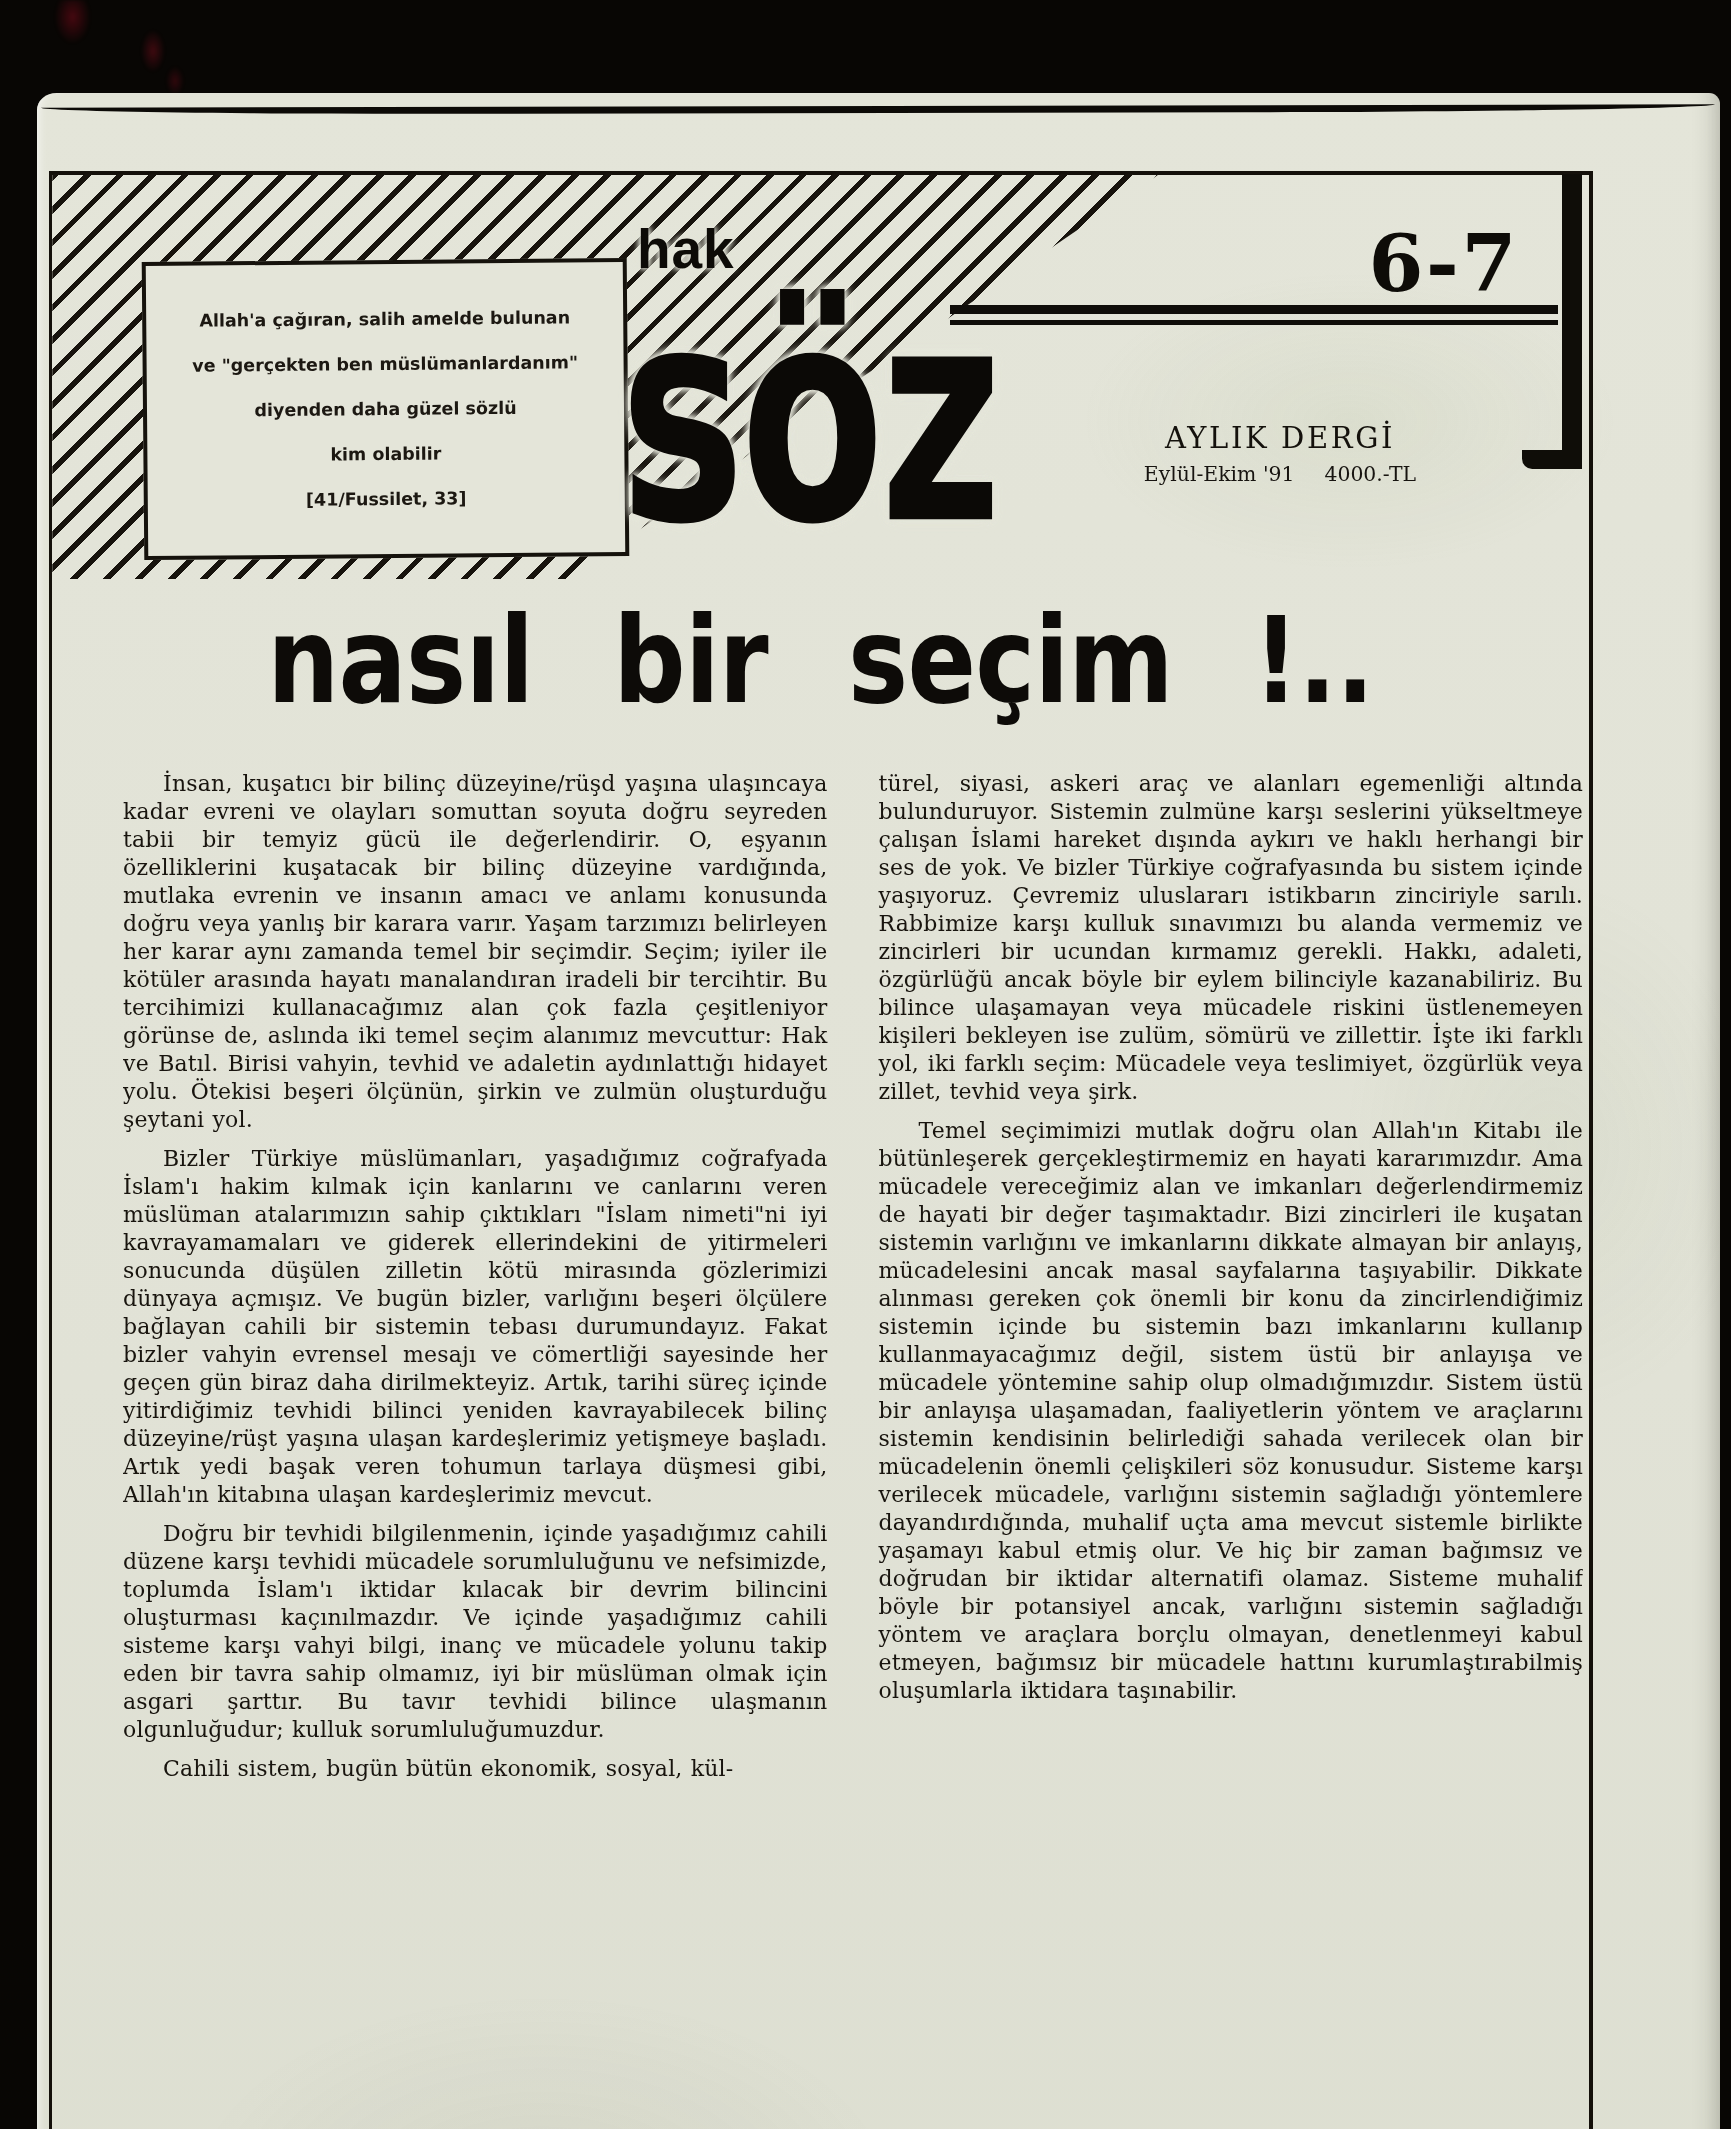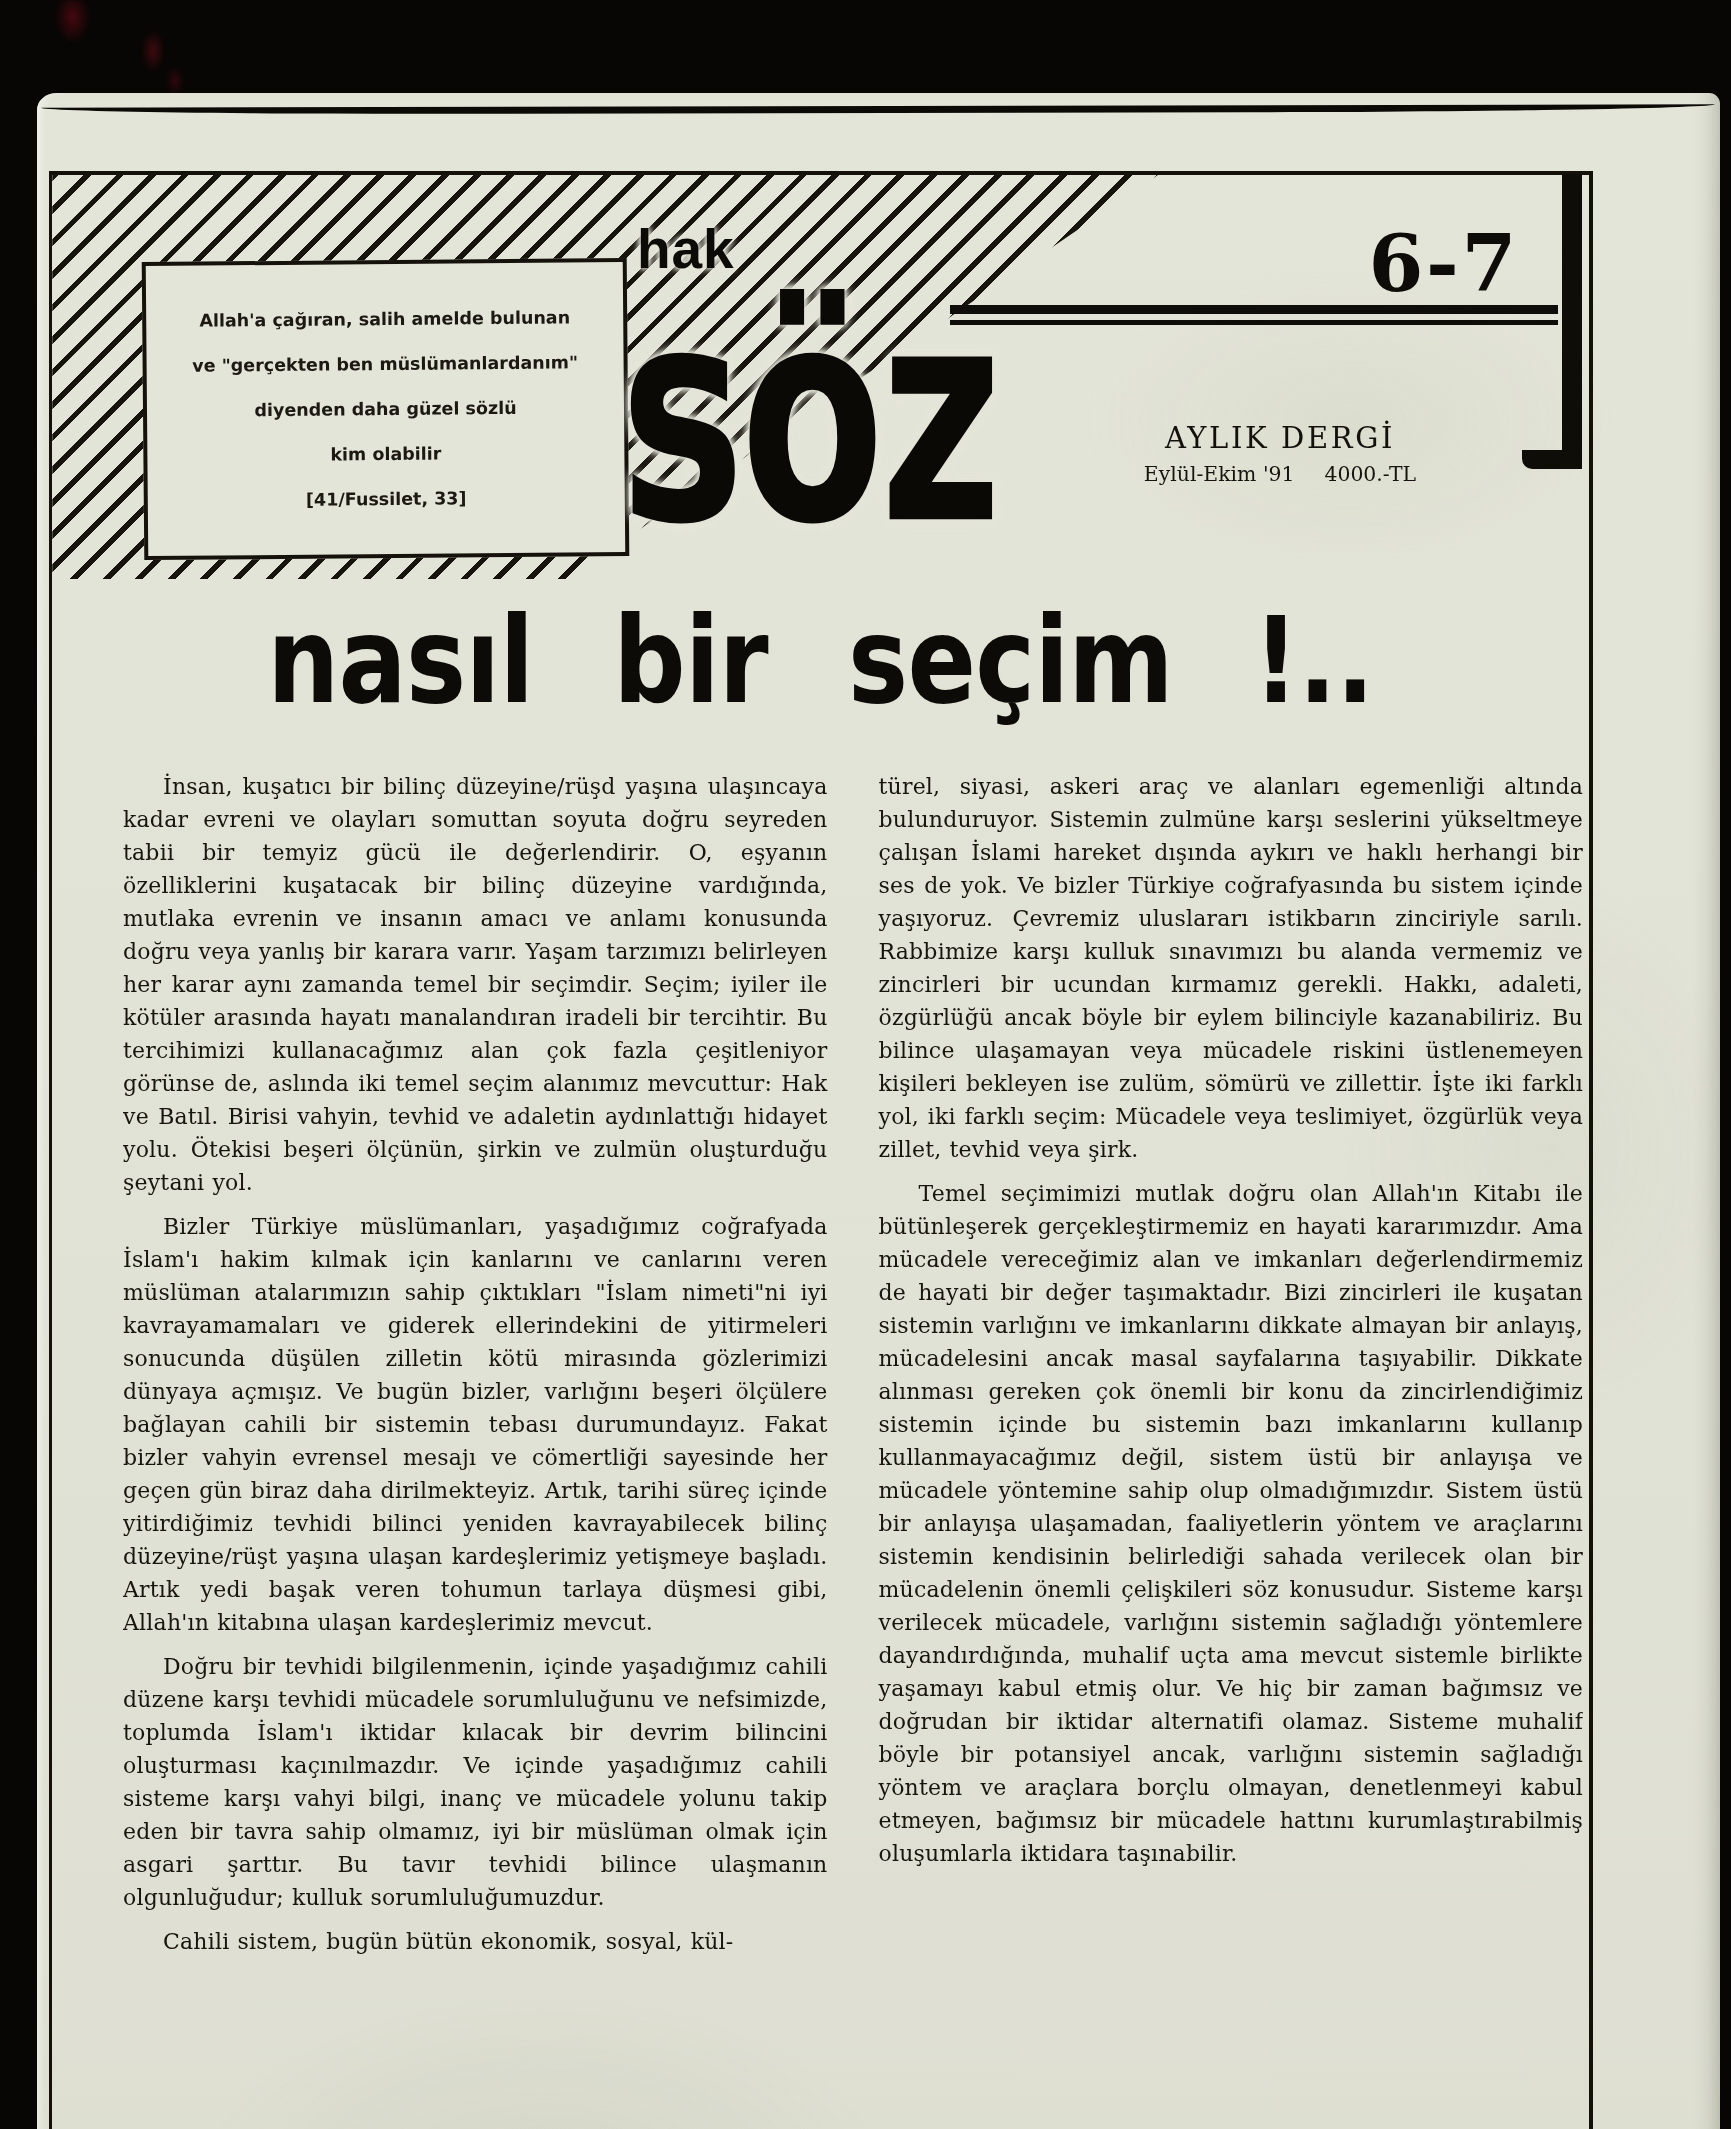--- a/index.html
+++ b/index.html
@@ -55,21 +55,21 @@
   .bracket-foot{position:absolute;left:1485px;top:357px;width:60px;height:19px;background:#0f0d08;
                 border-radius:0 0 0 10.2px;}
 
   
   .title{position:absolute;left:0;top:509px;width:1567px;margin:0;text-align:center;
          font-family:"DejaVu Sans", sans-serif;font-weight:bold;font-size:119px;line-height:1;
          color:#0d0b08;transform:scaleX(.85);transform-origin:center;word-spacing:.45em;letter-spacing:-0.9px;}
   .columns{position:absolute;left:86px;top:677px;width:1460px;height:1618px;display:flex;gap:51px;
            overflow:hidden;}
   .col{flex:1 1 0;color:#18140e;}
-  .col p{margin:0 0 11px 0;font-size:22px;line-height:33px;text-align:justify;text-indent:40px;
+  .col p{margin:0 0 11px 0;font-size:22px;line-height:28px;text-align:justify;text-indent:40px;
          letter-spacing:0.2px;word-spacing:0.9px;}
   .col p.cont{text-indent:0;}
 </style>
 </head>
 <body>
 
 <div class="stage">
   <div class="red-marks"></div>
 
   <div class="page">

